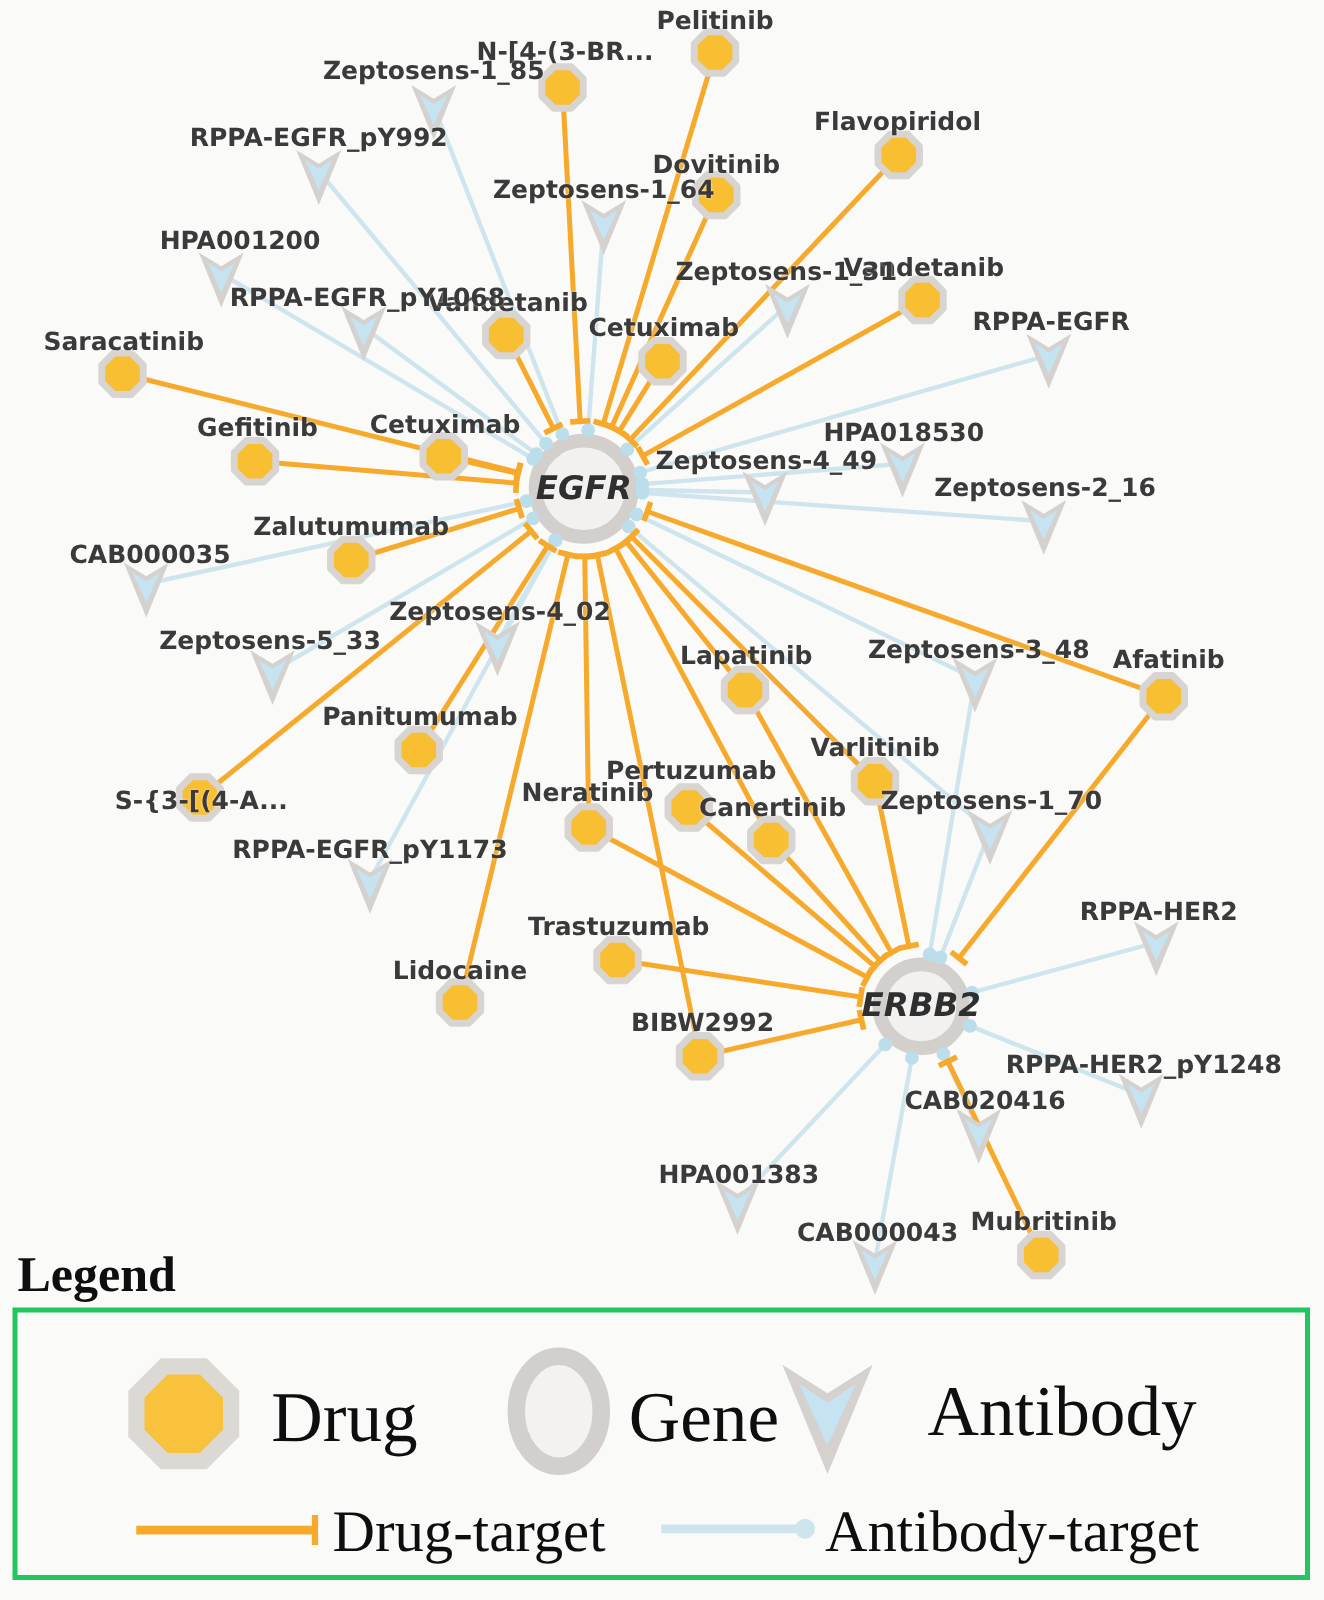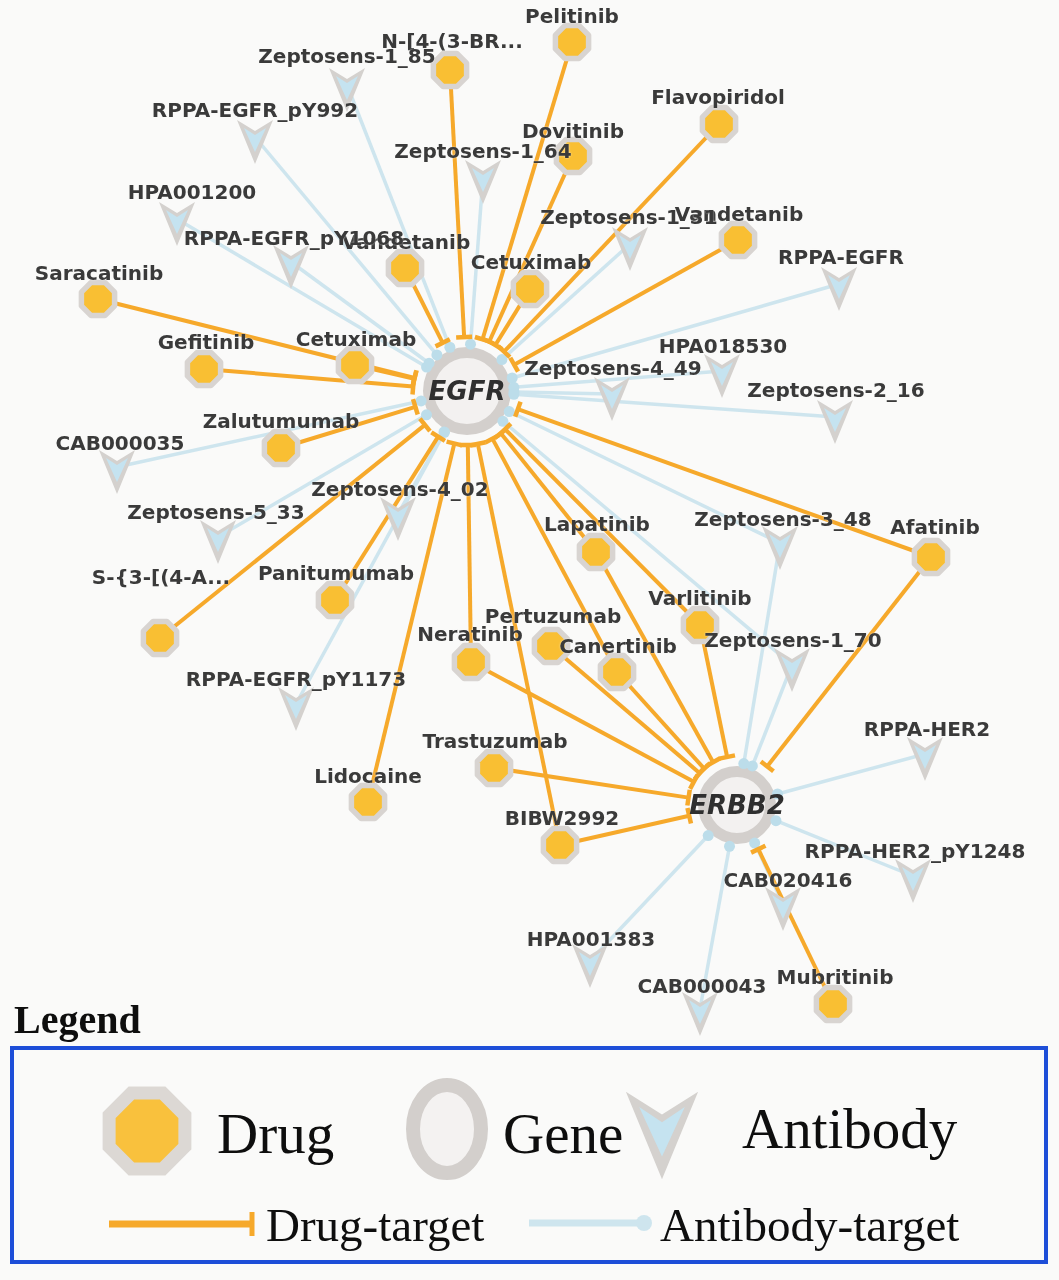--- a/index.html
+++ b/index.html
@@ -8,21 +8,21 @@
   #graph-svg{position:absolute;left:0;top:0;}
   #labels{position:absolute;left:0;top:0;width:1059px;height:1280px;pointer-events:none;}
   .nlabel{position:absolute;transform:translate(-50%,-50%);white-space:nowrap;
           font-weight:bold;font-size:20px;color:#3a3a3a;letter-spacing:0px;
           text-shadow:0 0 2px rgba(250,250,249,.8);}
   .gene-label{font-size:26px;color:#2f2f2f;text-shadow:none;}
   .legend-title{position:absolute;left:14px;top:996px;
        font-family:"Liberation Serif","DejaVu Serif",serif;
        font-weight:bold;font-size:40px;color:#0e0e0e;}
   .legend-box{position:absolute;left:10px;top:1046px;width:1038px;height:218px;
-       border:4px solid #1d4ed8;box-sizing:border-box;background:#fafaf9;}
+       border:4px solid #22c55e;box-sizing:border-box;background:#fafaf9;}
   .legend-box svg{position:absolute;left:0;top:0;}
   .lg-serif{font-family:"Liberation Serif","DejaVu Serif",serif;fill:#0e0e0e;}
   .lg-big{font-size:57px;}
   .lg-mid{font-size:47px;}
 </style>
 </head>
 <body>
 
 <svg id="graph-svg" width="1059" height="1280" viewBox="0 0 1059 1280">
   <g id="g-blue">
@@ -258,21 +258,21 @@
     <div class="nlabel" style="left: 573px; top: 131px;">Dovitinib</div>
     <div class="nlabel" style="left: 718px; top: 97px;">Flavopiridol</div>
     <div class="nlabel" style="left: 739px; top: 214px;">Vandetanib</div>
     <div class="nlabel" style="left: 406px; top: 242px;">Vandetanib</div>
     <div class="nlabel" style="left: 531px; top: 262px;">Cetuximab</div>
     <div class="nlabel" style="left: 99px; top: 273px;">Saracatinib</div>
     <div class="nlabel" style="left: 206px; top: 342px;">Gefitinib</div>
     <div class="nlabel" style="left: 356px; top: 339px;">Cetuximab</div>
     <div class="nlabel" style="left: 281px; top: 421px;">Zalutumumab</div>
     <div class="nlabel" style="left: 336px; top: 573px;">Panitumumab</div>
-    <div class="nlabel" style="left: 161px; top: 577px;">S-{3-[(4-A...</div>
+    <div class="nlabel" style="left: 161px; top: 640px;">S-{3-[(4-A...</div>
     <div class="nlabel" style="left: 597px; top: 524px;">Lapatinib</div>
     <div class="nlabel" style="left: 935px; top: 527px;">Afatinib</div>
     <div class="nlabel" style="left: 700px; top: 598px;">Varlitinib</div>
     <div class="nlabel" style="left: 553px; top: 616px;">Pertuzumab</div>
     <div class="nlabel" style="left: 470px; top: 634px;">Neratinib</div>
     <div class="nlabel" style="left: 618px; top: 646px;">Canertinib</div>
     <div class="nlabel" style="left: 495px; top: 741px;">Trastuzumab</div>
     <div class="nlabel" style="left: 368px; top: 776px;">Lidocaine</div>
     <div class="nlabel" style="left: 562px; top: 818px;">BIBW2992</div>
     <div class="nlabel" style="left: 835px; top: 977px;">Mubritinib</div>

